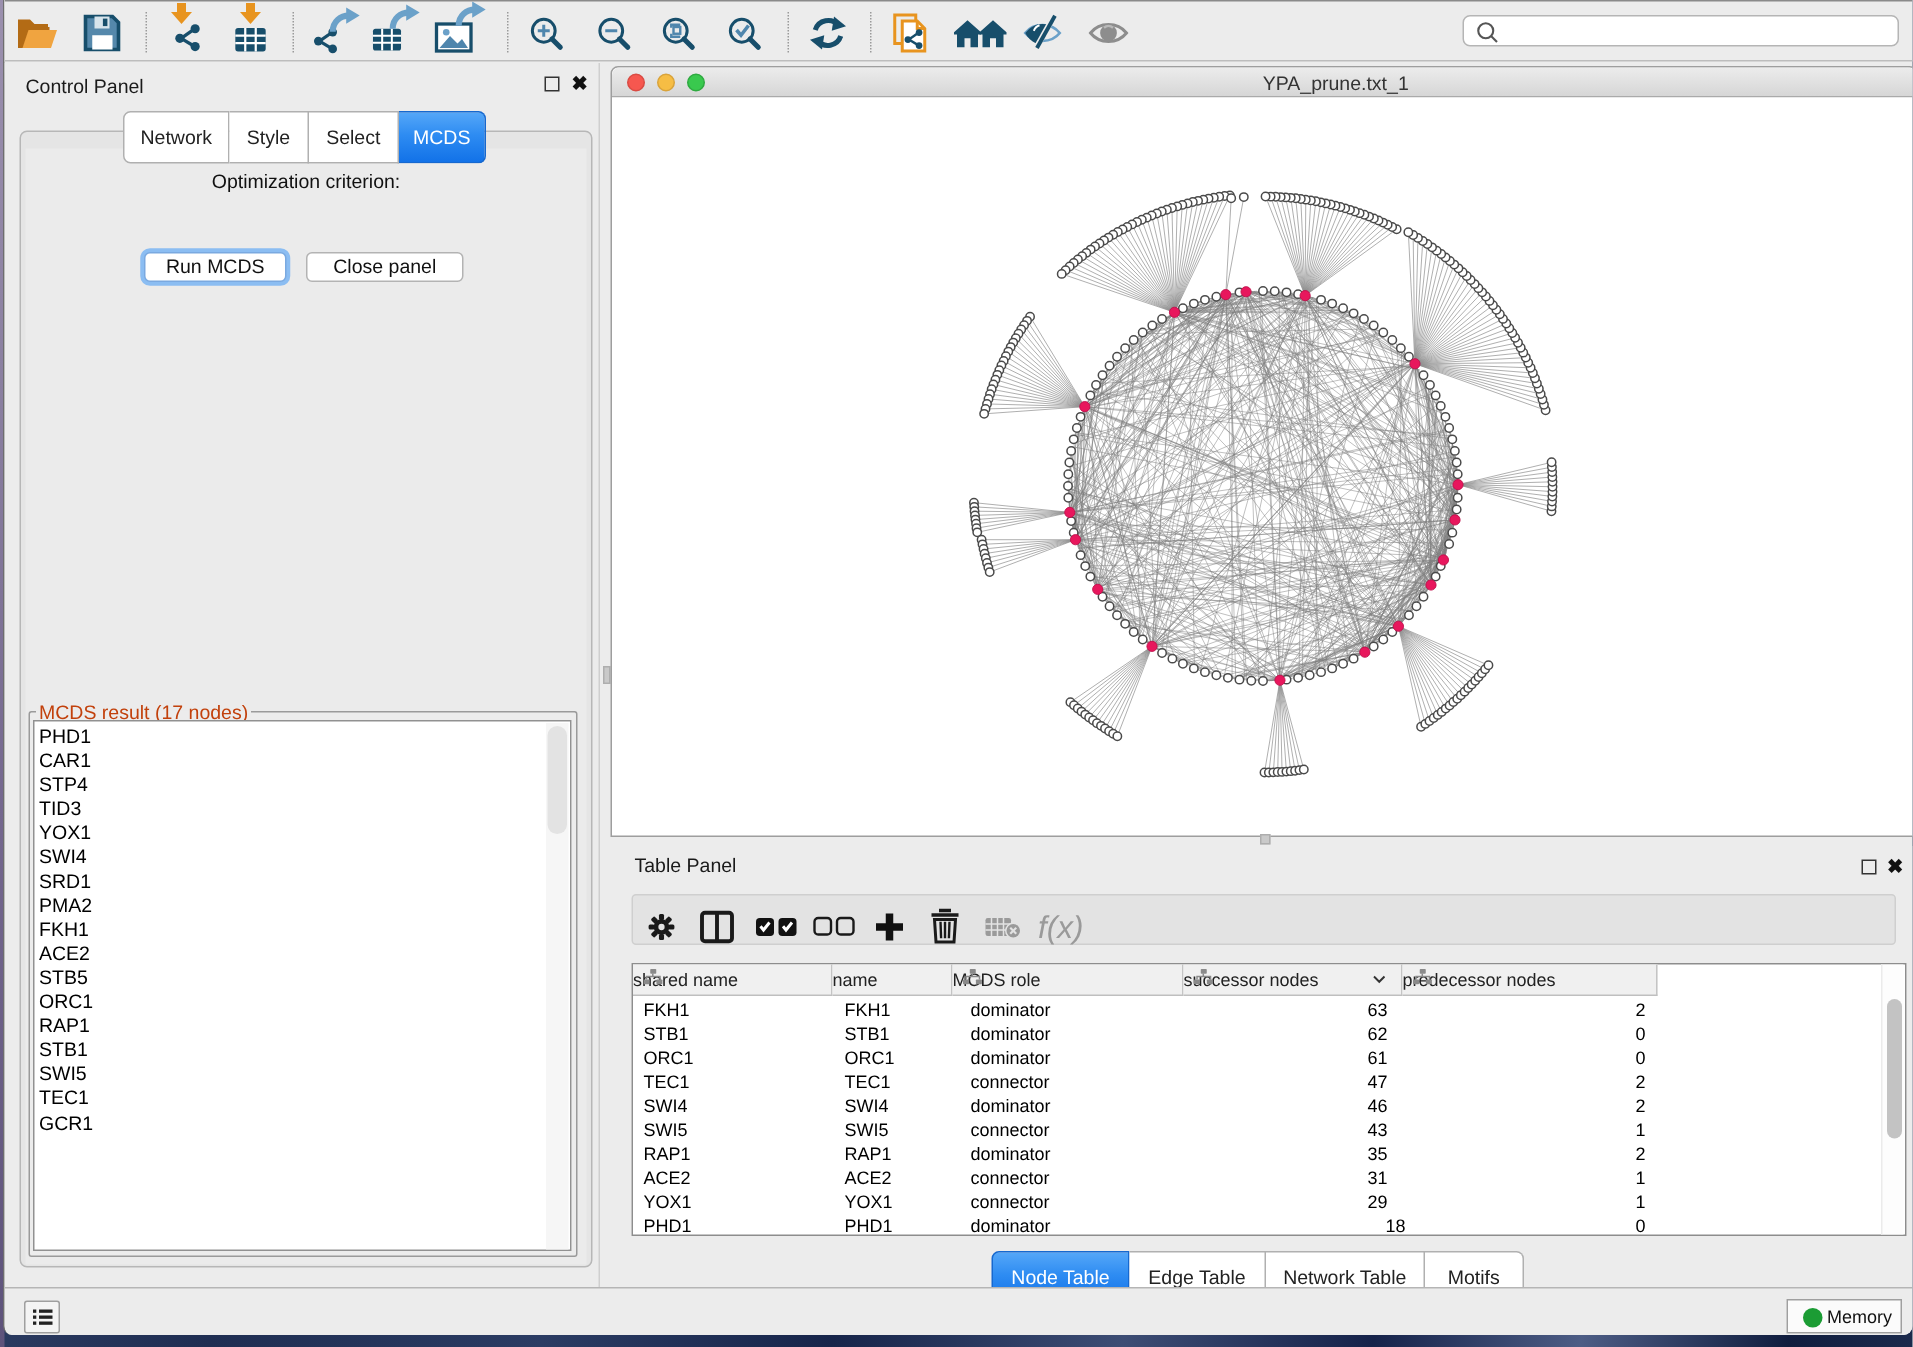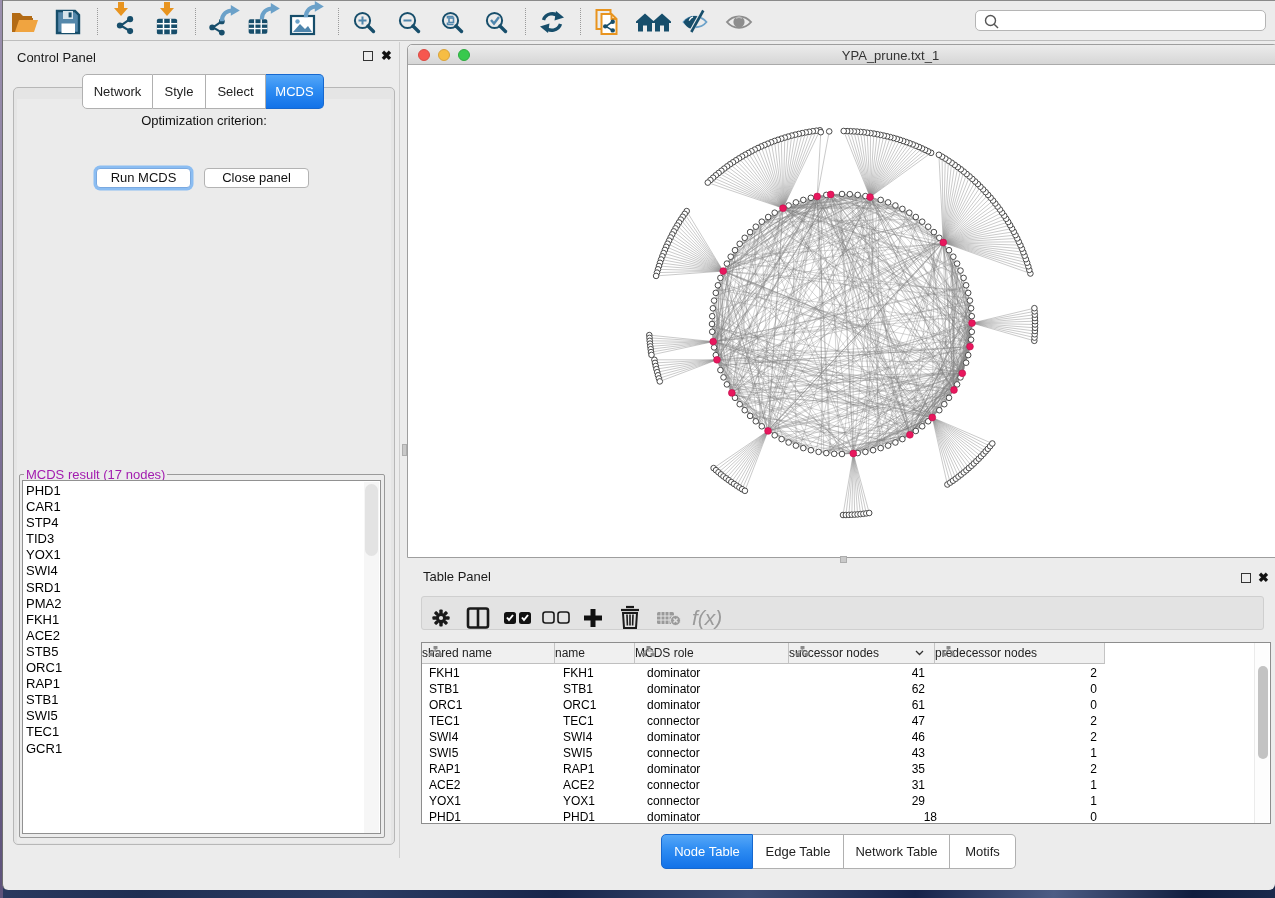--- a/index.html
+++ b/index.html
@@ -39,21 +39,21 @@
            border:1px solid #b3b3b3; border-radius:4px; font-size:13px; color:#111;
            line-height:18px; padding-left:12px; letter-spacing:0.35px; }
   #combo-btn { position:absolute; right:-1px; top:-1px; width:17px; height:20px; border-radius:0 4px 4px 0;
            background:linear-gradient(180deg,#64aef9 0%,#2f8df3 45%,#0f71e8 100%); border:1px solid #1668cf; }
   .btn { position:absolute; height:20px; background:#fff; border:1px solid #b3b3b3; border-radius:4px;
          font-size:13px; color:#111; text-align:center; line-height:18px; }
   #btn-run { left:79px; top:69px; width:95px; box-shadow:0 0 0 2.5px #8bbdf2; border-color:#7aa9e0; }
   #btn-close { left:187px; top:69px; width:105px; }
   fieldset#mcds { position:absolute; left:2px; top:-17px; width:366px; height:371px;
             border:1px solid #9a9a9a; border-radius:2px; background:#ececec; }
-  fieldset#mcds legend { font-size:13px; color:#a21caf; margin-left:4px; padding:0 2px; }
+  fieldset#mcds legend { font-size:13px; color:#c2410c; margin-left:4px; padding:0 2px; }
   #mcds-list { position:absolute; left:2px; top:-2px; width:359px; height:354px; background:#fff;
                border:1px solid #919191; font-size:13px; color:#000; padding:2px 0 0 3px; line-height:16.1px; }
   #mcds-sb { position:absolute; right:1px; top:1px; width:15px; height:351px; background:#f6f6f6; }
   #mcds-thumb { position:absolute; left:1px; top:2px; width:13px; height:72px; background:#e3e3e3; border-radius:7px; }
   
   #netwin { left:404px; top:44px; width:871px; height:514px; background:#fff;
             border:1px solid #9e9e9e; border-radius:5px 5px 0 0; }
   #nettitle { position:absolute; left:0; top:0; width:100%; height:20px;
               background:linear-gradient(180deg,#ececec,#d6d6d6); border-bottom:1px solid #aaa;
               border-radius:5px 5px 0 0; }
@@ -1528,21 +1528,21 @@
  <rect x="0" y="7" width="4" height="3.2" rx="0.5"></rect>
                 <rect x="8.6" y="7" width="4" height="3.2" rx="0.5"></rect>
  <path d="M 6.2 3 L 6.2 5 M 2 7 L 2 5 L 11 5 L 11 7" stroke="#8a8a8a" stroke-width="1" fill="none"></path>
               </g>
             </svg>predecessor nodes</div>
         </div>
       <div class="trow" style="top:22px">
       <span style="left:7px">FKH1</span>
           <span style="left:141px">FKH1</span>
           <span style="left:225px">dominator</span>
-      <span class="num" style="left:400px;width:103px">41</span>
+      <span class="num" style="left:400px;width:103px">63</span>
           <span class="num" style="left:570px;width:105px">2</span>
         </div>
         <div class="trow" style="top:38px">
       <span style="left:7px">STB1</span>
           <span style="left:141px">STB1</span>
           <span style="left:225px">dominator</span>
       <span class="num" style="left:400px;width:103px">62</span>
           <span class="num" style="left:570px;width:105px">0</span>
         </div>
         <div class="trow" style="top:54px">
@@ -1606,14 +1606,32 @@
         </div>
     </div>
     <div id="tp-tabs">
       <div class="tab first sel" style="width:92px">Node Table</div>
       <div class="tab" style="width:91px">Edge Table</div>
       <div class="tab" style="width:106px">Network Table</div>
       <div class="tab last" style="width:66px">Motifs</div>
     </div>
   </div>
 
+  <div id="status" class="abs">
+    <div id="list-btn">
+      <svg width="22" height="20" viewBox="0 0 22 20" style="position:absolute;left:0;top:0">
+        <g fill="#222">
+          <rect x="5" y="5" width="2.2" height="2.2"></rect>
+            <rect x="9" y="5" width="9" height="2.2"></rect>
+          <rect x="5" y="9" width="2.2" height="2.2"></rect>
+            <rect x="9" y="9" width="9" height="2.2"></rect>
+          <rect x="5" y="13" width="2.2" height="2.2"></rect>
+            <rect x="9" y="13" width="9" height="2.2"></rect>
+        </g>
+      </svg>
+    </div>
+    <div id="mem-btn">
+        <i></i>
+        <b>Memory</b>
+      </div>
+  </div>
 
 </div>
 
 </body></html>

